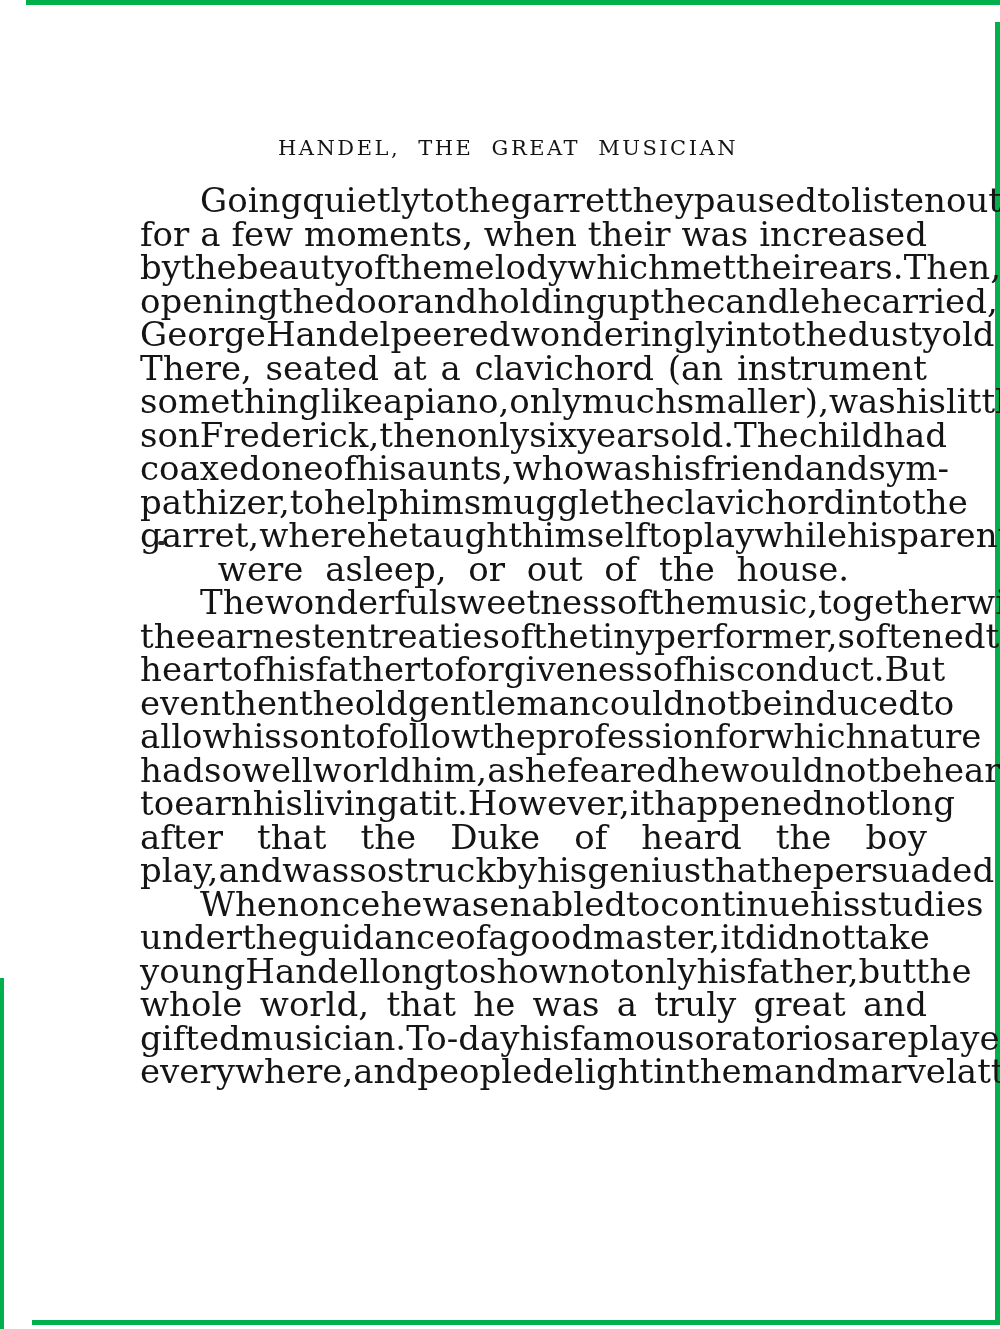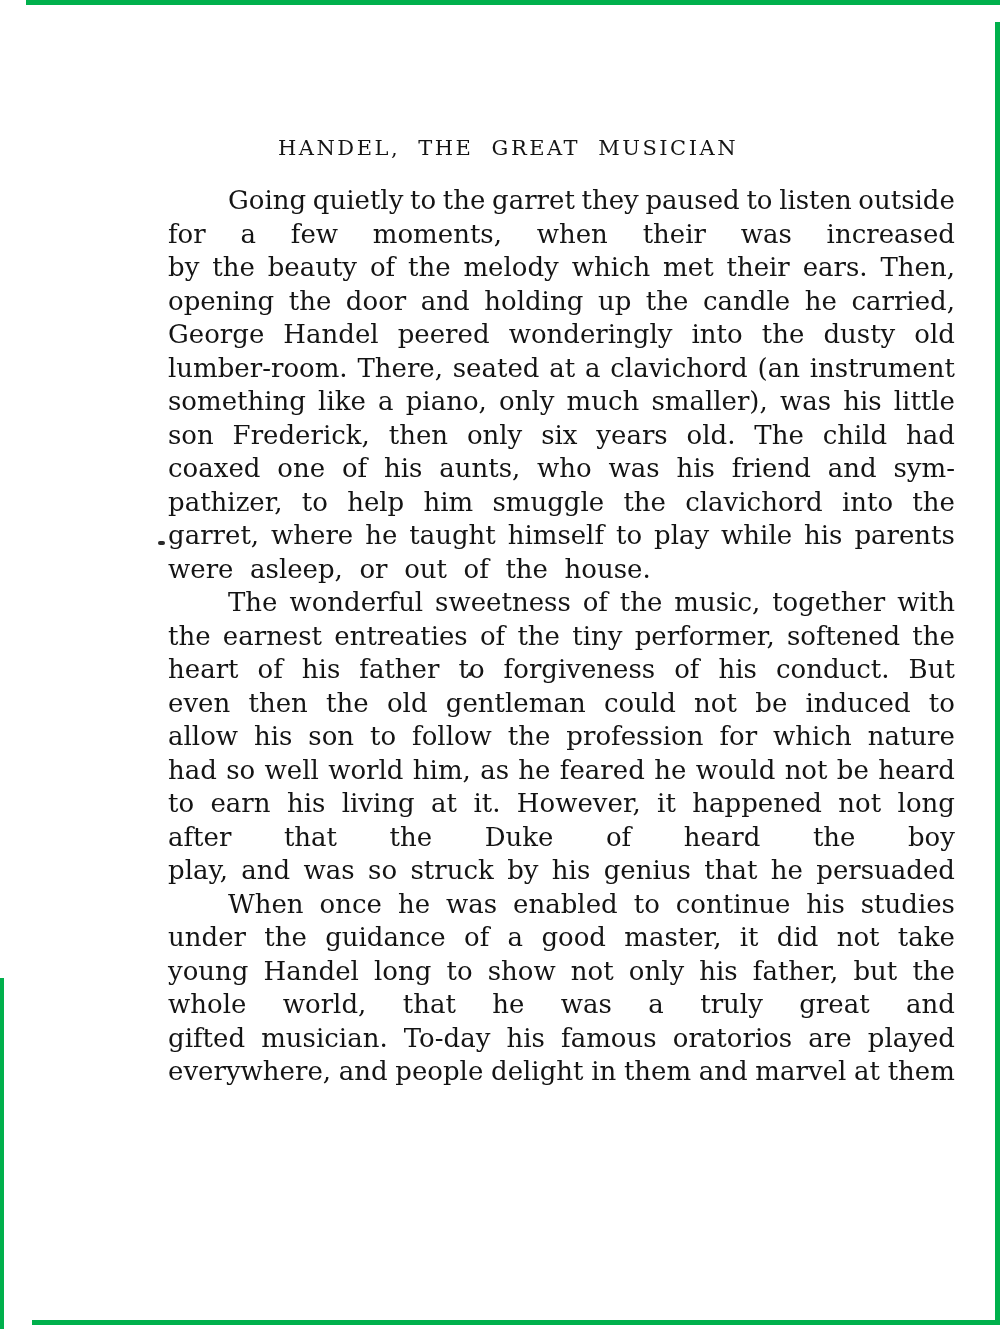--- a/index.html
+++ b/index.html
@@ -32,36 +32,36 @@
     text-align: center;
     font-size: 21px;
     font-weight: normal;
     letter-spacing: 2.5px;
     word-spacing: 9px;
     color: #141414;
   }
 
   .text-block {
     position: absolute;
-    left: 168px;
+    left: 140px;
     top: 184px;
     width: 787px;
-    font-size: 26px;
+    font-size: 34px;
     line-height: 33.5px;
   }
   .line {
     height: 33.5px;
     white-space: nowrap;
   }
   .line.justify {
     display: flex;
     justify-content: space-between;
   }
   .line.lastline {
-    text-align: left;
+    text-align: center;
     word-spacing: 0.32em;
   }
   .line.indent { padding-left: 60px; }
 
   
   .speck {
     position: absolute;
     background: #2a2a2a;
     border-radius: 50%;
   }
@@ -132,21 +132,20 @@
         <span>George</span>
         <span>Handel</span>
         <span>peered</span>
         <span>wonderingly</span>
         <span>into</span>
         <span>the</span>
         <span>dusty</span>
         <span>old</span>
       </div>
       <div class="line justify">
-        <span>lumber-room.</span>
         <span>There,</span>
         <span>seated</span>
         <span>at</span>
         <span>a</span>
         <span>clavichord</span>
         <span>(an</span>
         <span>instrument</span>
       </div>
       <div class="line justify">
         <span>something</span>

